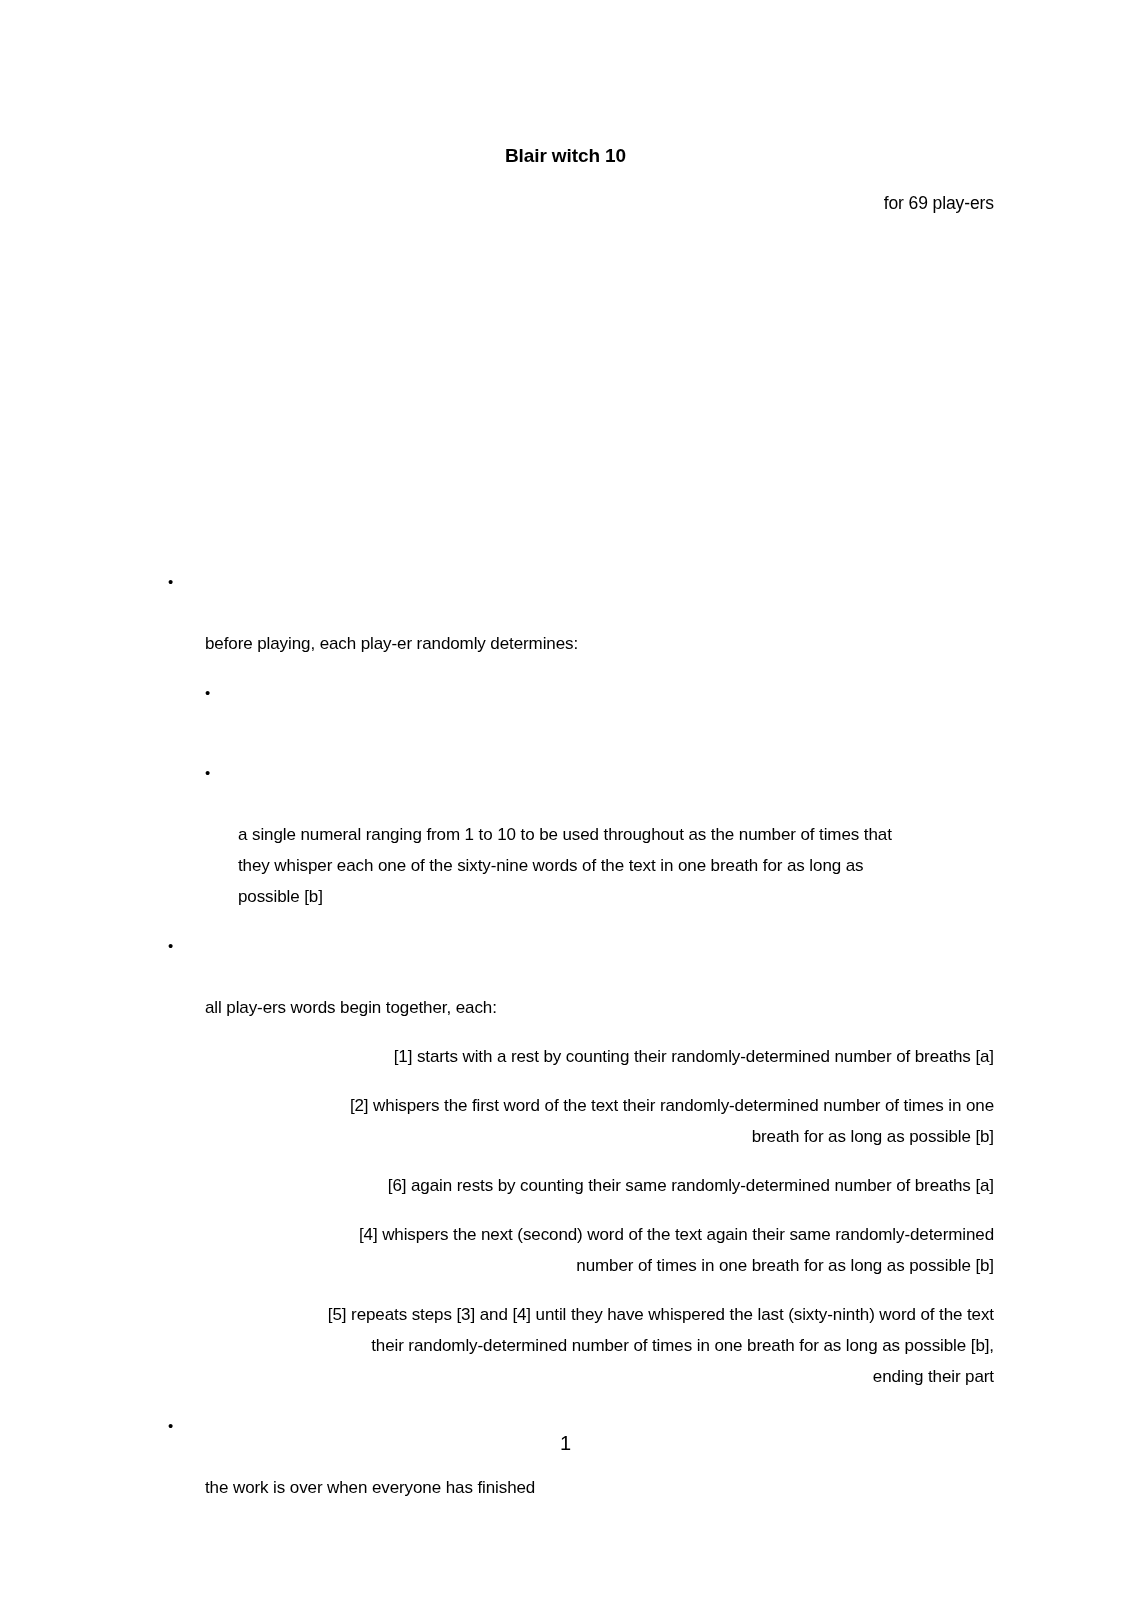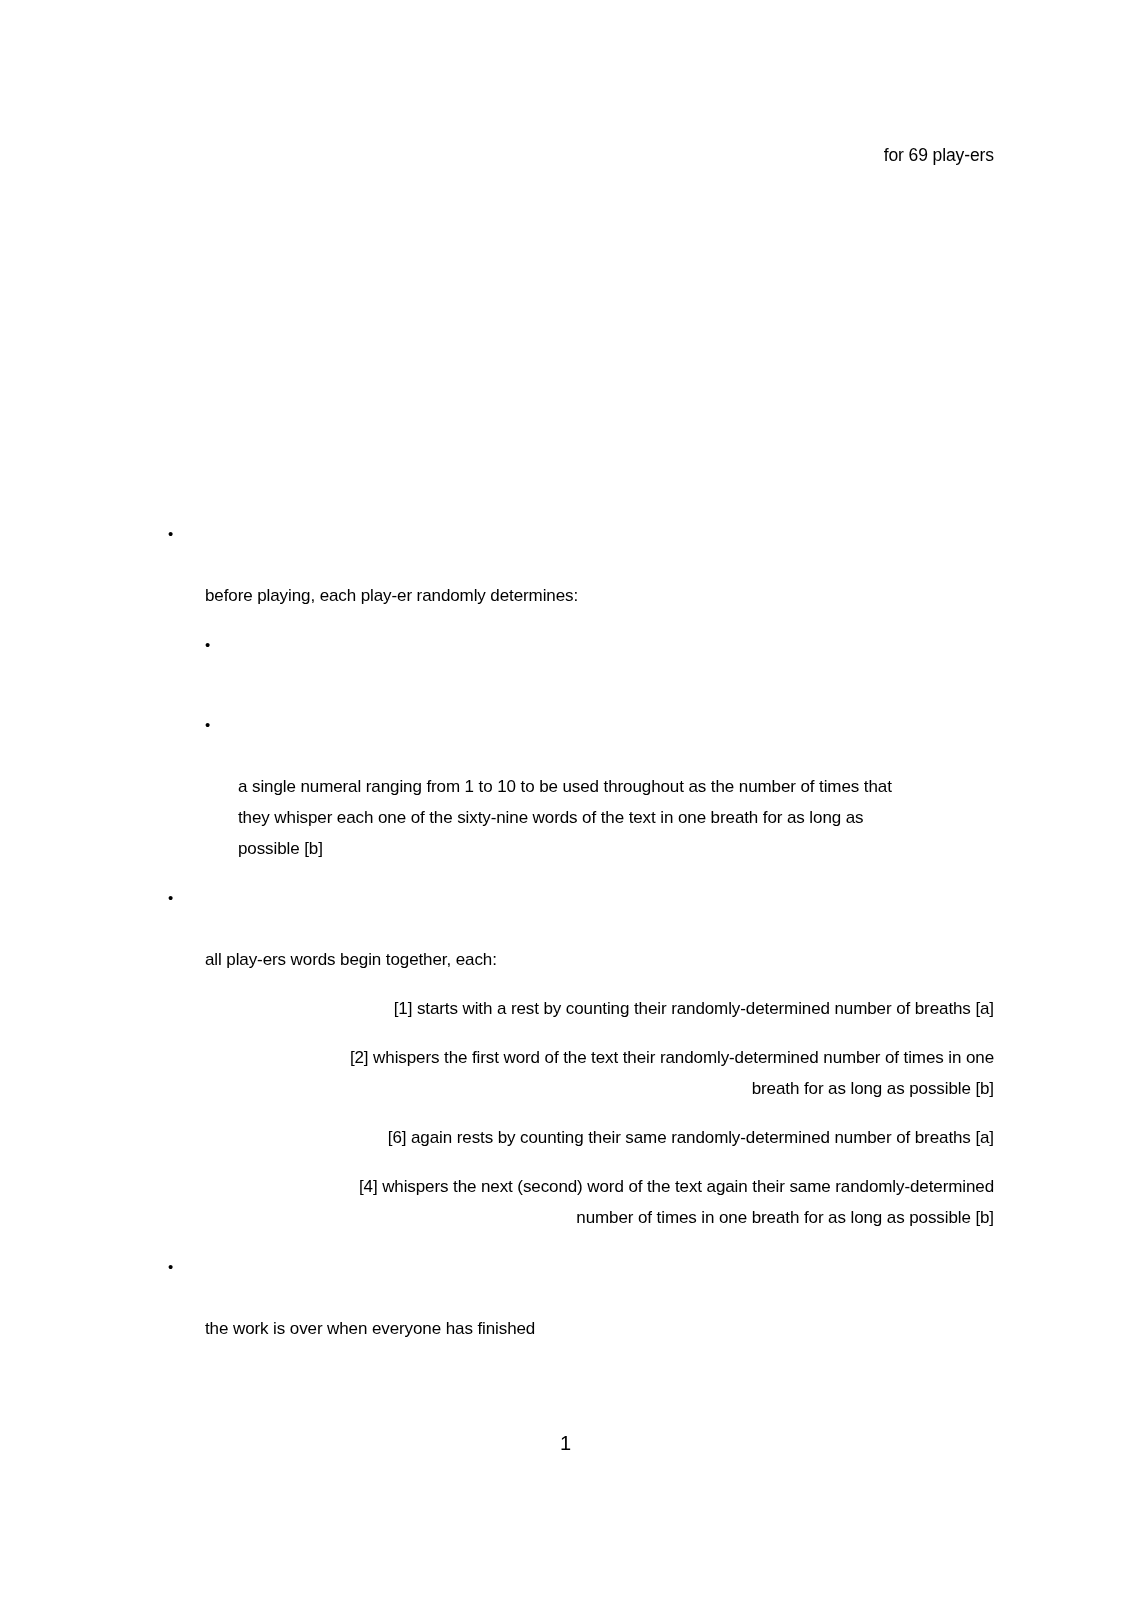--- a/index.html
+++ b/index.html
@@ -73,20 +73,21 @@
     line-height: 31px;
     letter-spacing: 0;
   }
 </style>
 </head>
 <body>
 
 <div class="page">
   <div class="content">
 
+    <h1 class="title">Blair witch 10</h1>
     <p class="subtitle">for 69 play-ers</p>
 
     <div class="list">
 
       <div class="para b1">
         <span class="marker">•</span>
         <span>before playing, each play-er randomly determines:</span>
       </div>
 
       <div class="para b2">
@@ -104,20 +105,23 @@
         <span class="marker">•</span>
         <span>all play-ers words begin together, each:</span>
       </div>
 
       <div class="para step">[1] starts with a rest by counting their randomly-determined number of breaths [a]</div>
       <div class="para step">[2] whispers the first word of the text their randomly-determined number of times in one
 breath for as long as possible [b]</div>
       <div class="para step">[6] again rests by counting their same randomly-determined number of breaths [a]</div>
       <div class="para step">[4] whispers the next (second) word of the text again their same randomly-determined
 number of times in one breath for as long as possible [b]</div>
+      <div class="para step">[5] repeats steps [3] and [4] until they have whispered the last (sixty-ninth) word of the text
+their randomly-determined number of times in one breath for as long as possible [b],
+ending their part</div>
 
       <div class="para b1">
         <span class="marker">•</span>
         <span>the work is over when everyone has finished</span>
       </div>
 
     </div>
   </div>
 
   <div class="page-number">1</div>

